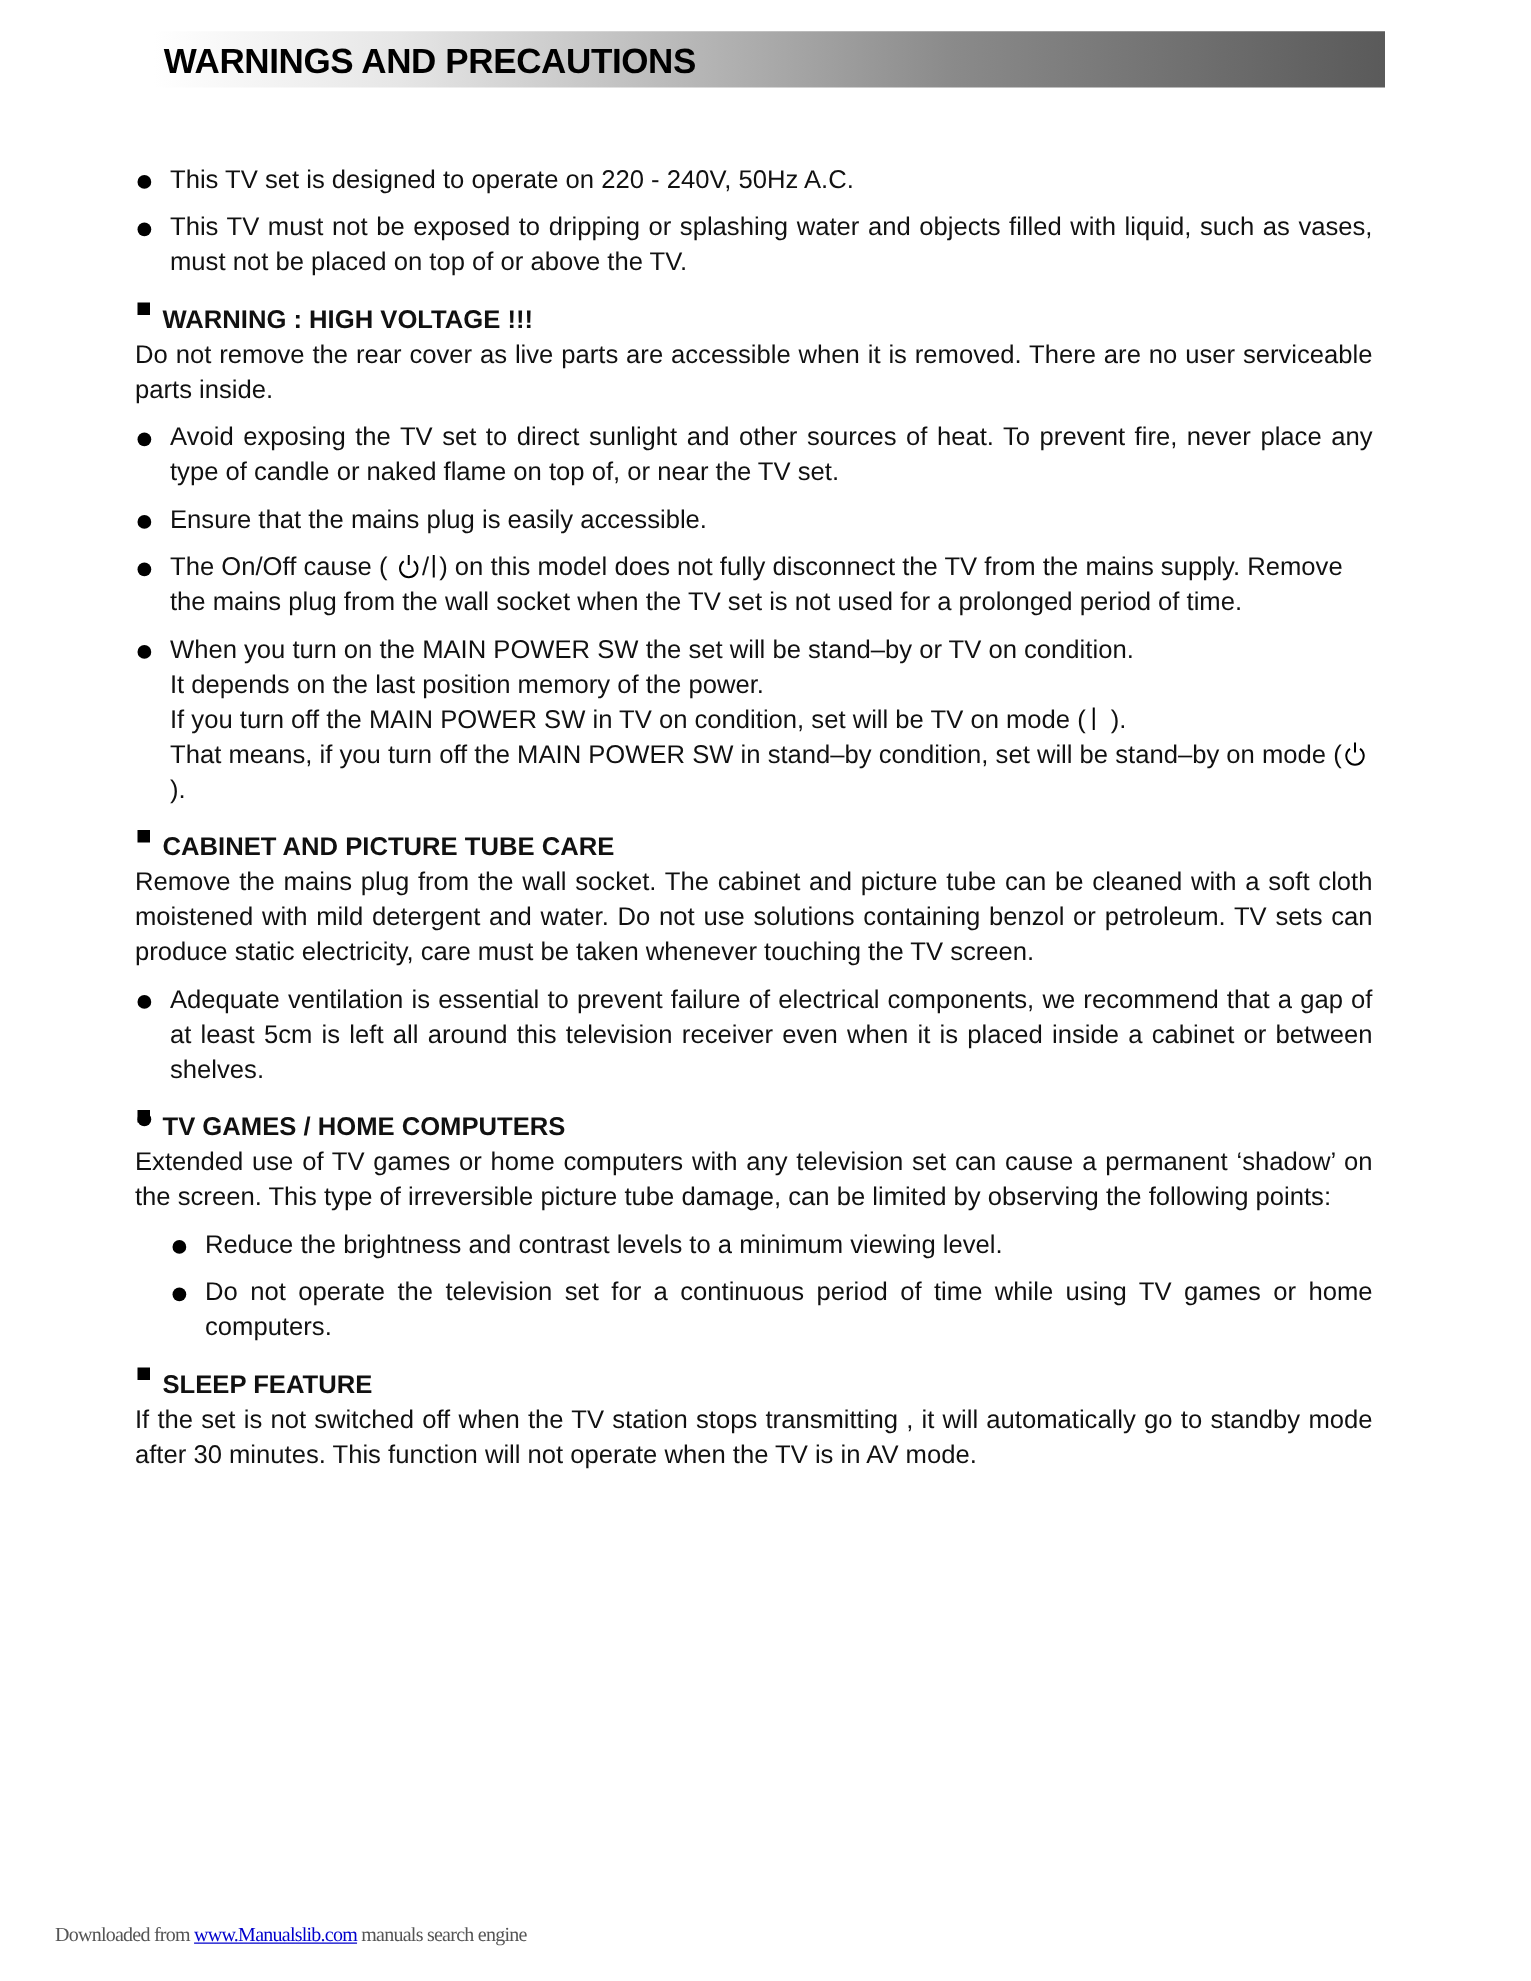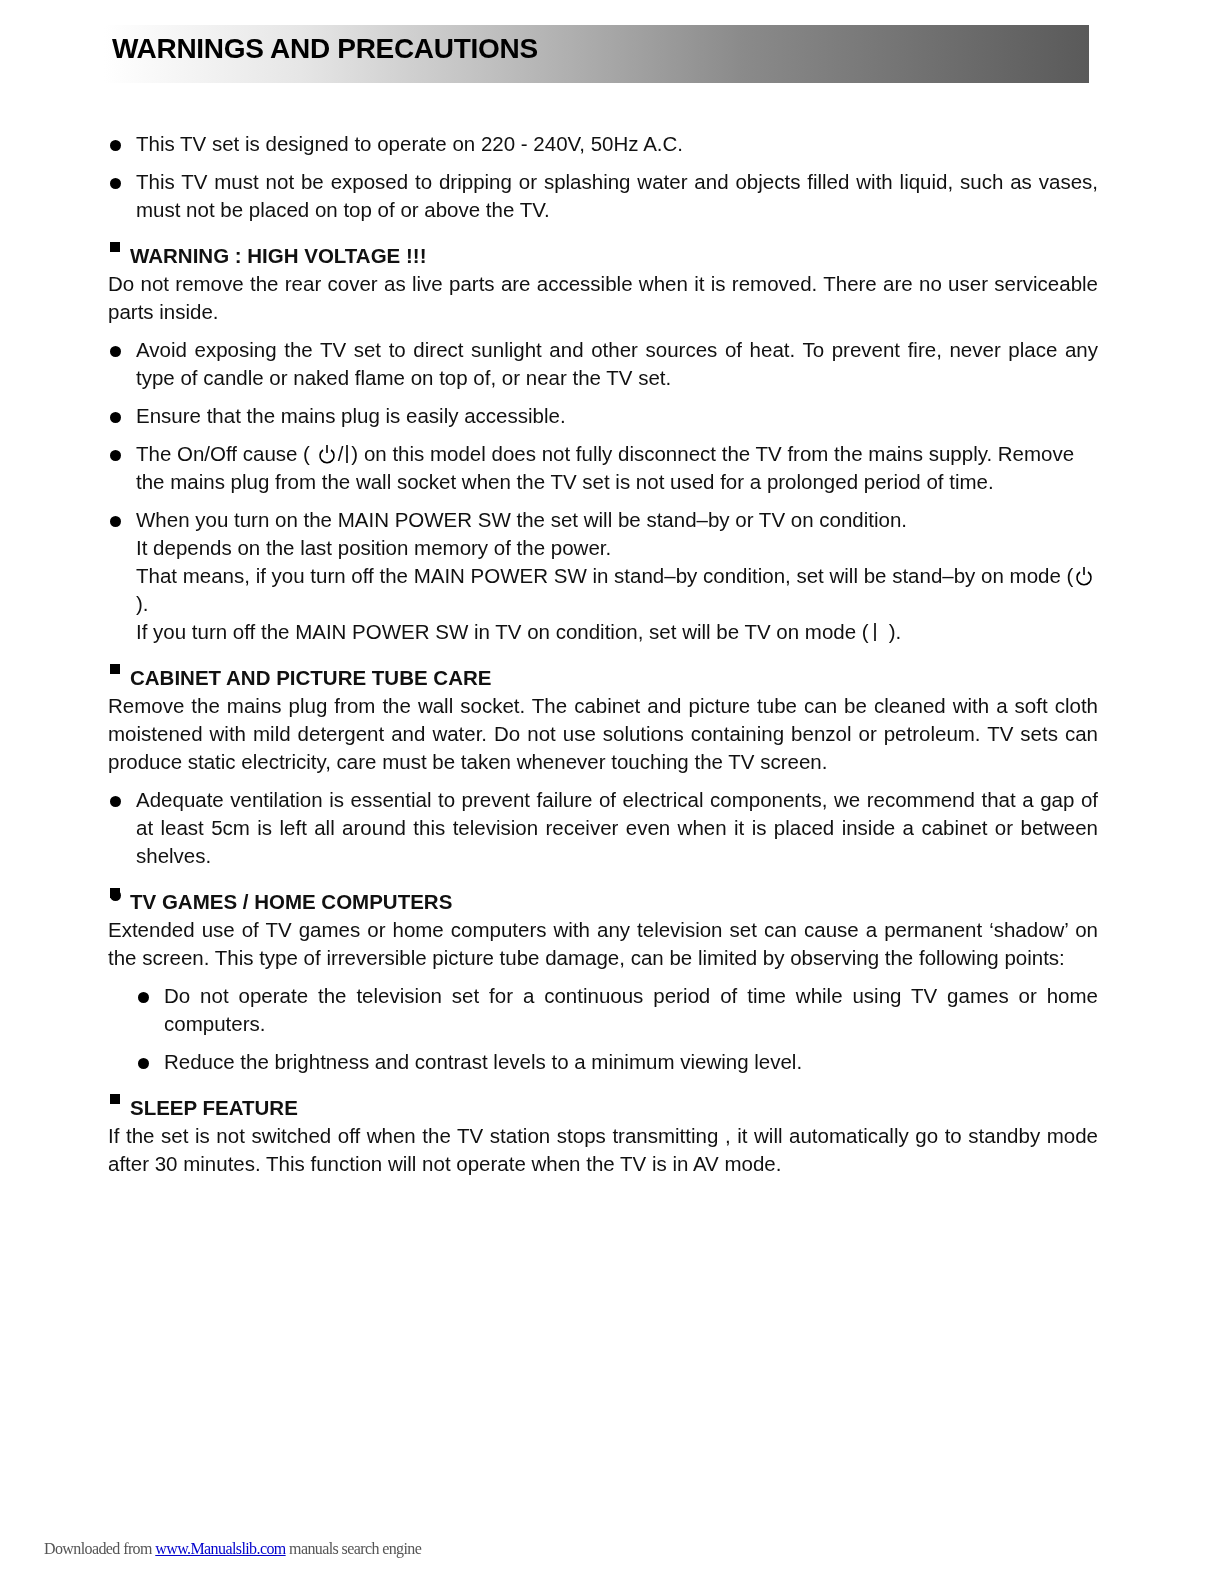--- a/index.html
+++ b/index.html
@@ -1,21 +1,21 @@
 <!DOCTYPE html>
 <html><head>
 <meta charset="utf-8">
 <style>
   html, body { margin: 0; padding: 0; background: #ffffff; }
   body {
     width: 1225px; height: 1585px; position: relative; overflow: hidden;
     font-family: "Liberation Sans", sans-serif; color: #111;
   }
   .title-bar {
-    position: absolute; left: 104px; top: 25px; width: 985px; height: 58px;
+    position: absolute; left: 123px; top: 25px; width: 985px; height: 45px;
     background: linear-gradient(to right, #ffffff 0%, #e6e6e6 20%, #b4b4b4 45%, #8a8a8a 65%, #5a5a5a 100%);
   }
   .title-bar h1 {
     margin: 0; position: absolute; left: 8px; top: 8px;
     font-size: 28px; font-weight: bold; letter-spacing: -0.3px; color: #000;
     font-family: "Liberation Sans", sans-serif;
   }
   .content { position: absolute; left: 108px; top: 130px; width: 990px; font-size: 20.5px; line-height: 28px; }
   .bullet { position: relative; padding-left: 28px; margin-bottom: 10px; text-align: justify; }
   .bullet .dot {
@@ -75,26 +75,26 @@
         <path d="M7 7 A7 7 0 1 0 15 7" fill="none" stroke="#000" stroke-width="1.6"></path>
         <line x1="11" y1="2" x2="11" y2="10" stroke="#000" stroke-width="1.6"></line>
       </svg><span>/</span><svg class="pw" style="width:8px" viewBox="0 0 8 22">
         <line x1="4" y1="2" x2="4" y2="20" stroke="#000" stroke-width="1.6"></line>
       </svg><span>) on this model does not fully disconnect the TV from the mains supply. Remove the mains plug from the wall socket when the TV set is not used for a prolonged period of time.</span>
   </div>
   <div class="bullet" style="text-align:left;">
     <span class="dot"></span>
     <span class="line">When you turn on the MAIN POWER SW the set will be stand–by or TV on condition.</span>
     <span class="line">It depends on the last position memory of the power.</span>
+    <span class="line"><span>If you turn off the MAIN POWER SW in TV on condition, set will be TV on mode (</span><svg class="pw" style="width:20px" viewBox="0 0 20 22">
+          <line x1="6" y1="2" x2="6" y2="20" stroke="#000" stroke-width="1.6"></line>
+        </svg><span>).</span></span>
     <span class="line"><span>That means, if you turn off the MAIN POWER SW in stand–by condition, set will be stand–by on mode (</span><svg class="pw" viewBox="0 0 22 22">
           <path d="M7 7 A7 7 0 1 0 15 7" fill="none" stroke="#000" stroke-width="1.6"></path>
           <line x1="11" y1="2" x2="11" y2="10" stroke="#000" stroke-width="1.6"></line>
-        </svg><span>).</span></span>
-    <span class="line"><span>If you turn off the MAIN POWER SW in TV on condition, set will be TV on mode (</span><svg class="pw" style="width:20px" viewBox="0 0 20 22">
-          <line x1="6" y1="2" x2="6" y2="20" stroke="#000" stroke-width="1.6"></line>
         </svg><span>).</span></span>
   </div>
 
   <div class="section-head">
     <span class="sq"></span>
     <span>CABINET AND PICTURE TUBE CARE</span>
   </div>
   <div class="para">Remove the mains plug from the wall socket. The cabinet and picture tube can be cleaned with a soft cloth moistened with mild detergent and water. Do not use solutions containing benzol or petroleum. TV sets can produce static electricity, care must be taken whenever touching the TV screen.</div>
   <div class="bullet">
     <span class="dot"></span>
@@ -104,25 +104,25 @@
     <span class="dot"></span>
   </div>
 
   <div class="section-head">
     <span class="sq"></span>
     <span>TV GAMES / HOME COMPUTERS</span>
   </div>
   <div class="para">Extended use of TV games or home computers with any television set can cause a permanent ‘shadow’ on the screen. This type of irreversible picture tube damage, can be limited by observing the following points:</div>
   <div class="bullet indent">
     <span class="dot"></span>
-    <span>Do not operate the television set for a continuous period of time while using TV games or home computers.</span>
+    <span>Reduce the brightness and contrast levels to a minimum viewing level.</span>
   </div>
   <div class="bullet indent">
     <span class="dot"></span>
-    <span>Reduce the brightness and contrast levels to a minimum viewing level.</span>
+    <span>Do not operate the television set for a continuous period of time while using TV games or home computers.</span>
   </div>
 
   <div class="section-head">
     <span class="sq"></span>
     <span>SLEEP FEATURE</span>
   </div>
   <div class="para">If the set is not switched off when the TV station stops transmitting , it will automatically go to standby mode after 30 minutes. This function will not operate when the TV is in AV mode.</div>
 </div>
 
 <div class="footer">

